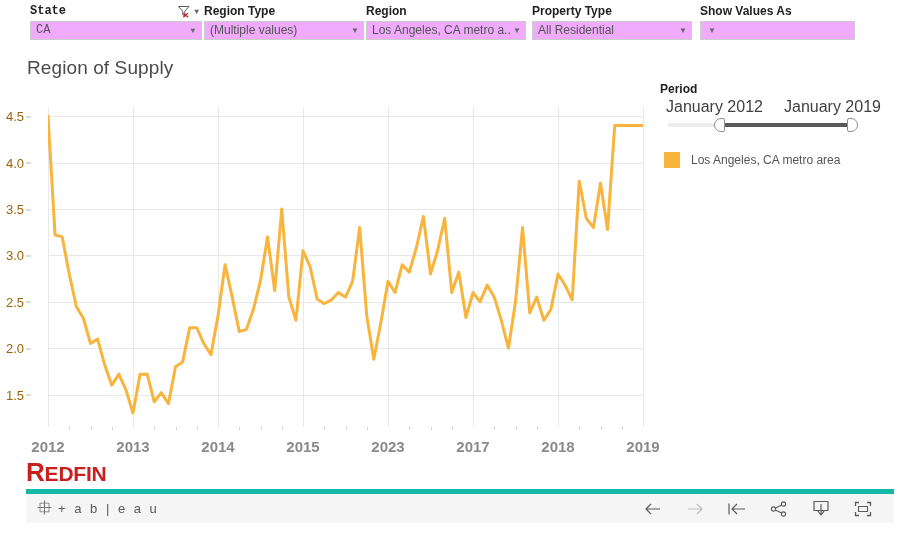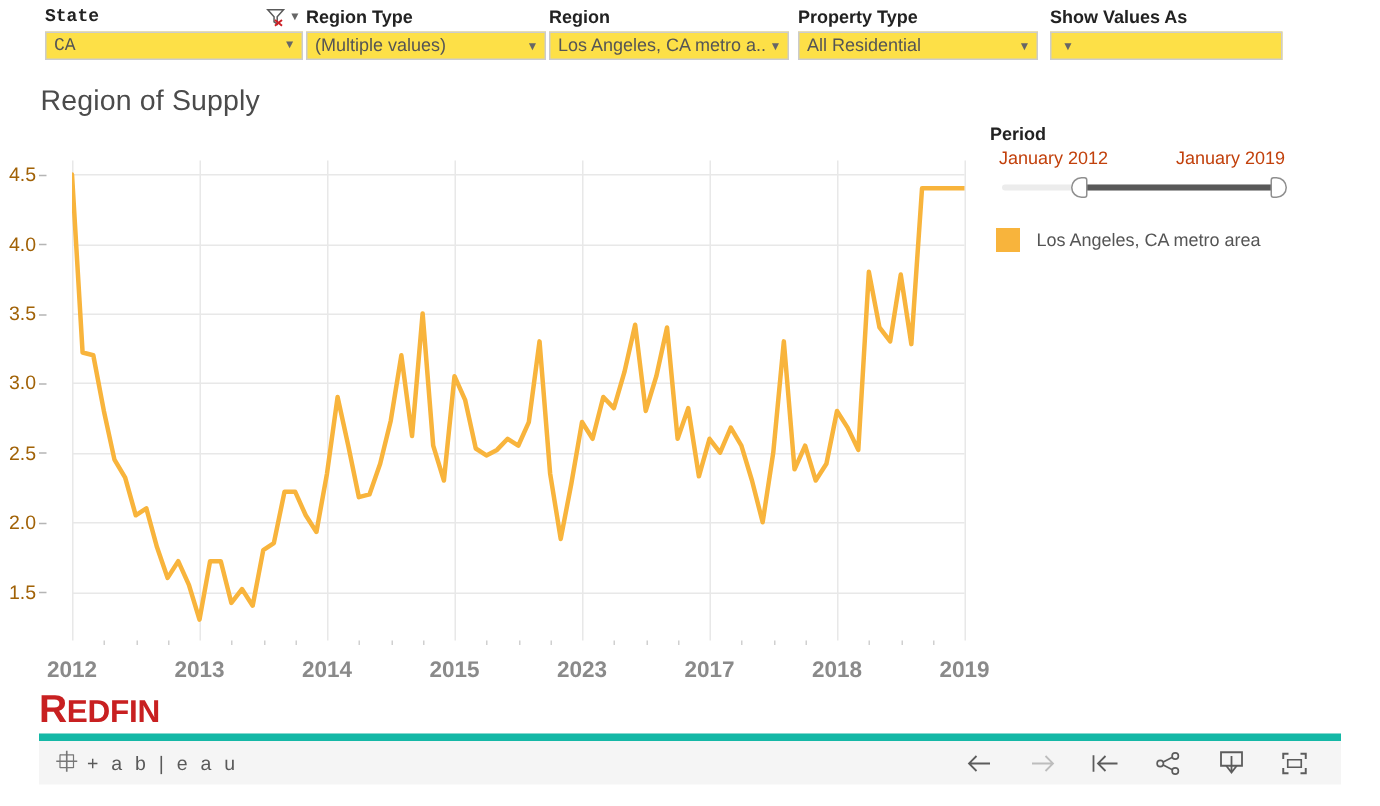--- a/index.html
+++ b/index.html
@@ -23,21 +23,21 @@
     position: absolute; top: 4px;
   }
   .filter-label {
     font-size: 12px; font-weight: bold; color: #222222;
     line-height: 14px; white-space: nowrap;
   }
   .filter-ctl {
     margin-top: 3px;
     height: 19px;
     border: 1px solid #cccccc;
-    background: #fde047;
+    background: #f0abfc;
     display: flex; align-items: center;
     padding: 0 2px 0 5px;
   }
   .filter-value {
     font-size: 12px; color: #555555;
     flex: 1 1 auto; white-space: nowrap; overflow: hidden;
     line-height: 17px;
   }
   .caret {
     width: 12px; flex: 0 0 12px; text-align: center;
@@ -95,21 +95,21 @@
     position: absolute; top: 100%; width: 1px; height: 4px;
     background: #d0d0d0;
   }
   #line-svg { position: absolute; left: 0; top: 0; }
 
   
   #period-panel { position: absolute; left: 660px; top: 82px; width: 250px; }
   #period-title { font-size: 12px; font-weight: bold; color: #222222; }
   .slider-ends {
     position: relative; height: 17px; margin-top: 2px;
-    font-size: 12px; color: #c2410c;
+    font-size: 16px; color: #404040;
   }
   #slider-start { position: absolute; left: 6px; top: 0; }
   #slider-end   { position: absolute; left: 124px; top: 0; }
   #slider-track {
     position: relative; margin-top: 3px; margin-left: 8px;
     width: 186px; height: 14px;
   }
   .track-base {
     position: absolute; left: 0; top: 5px; width: 100%; height: 4px;
     background: #ececec; border-radius: 2px;

